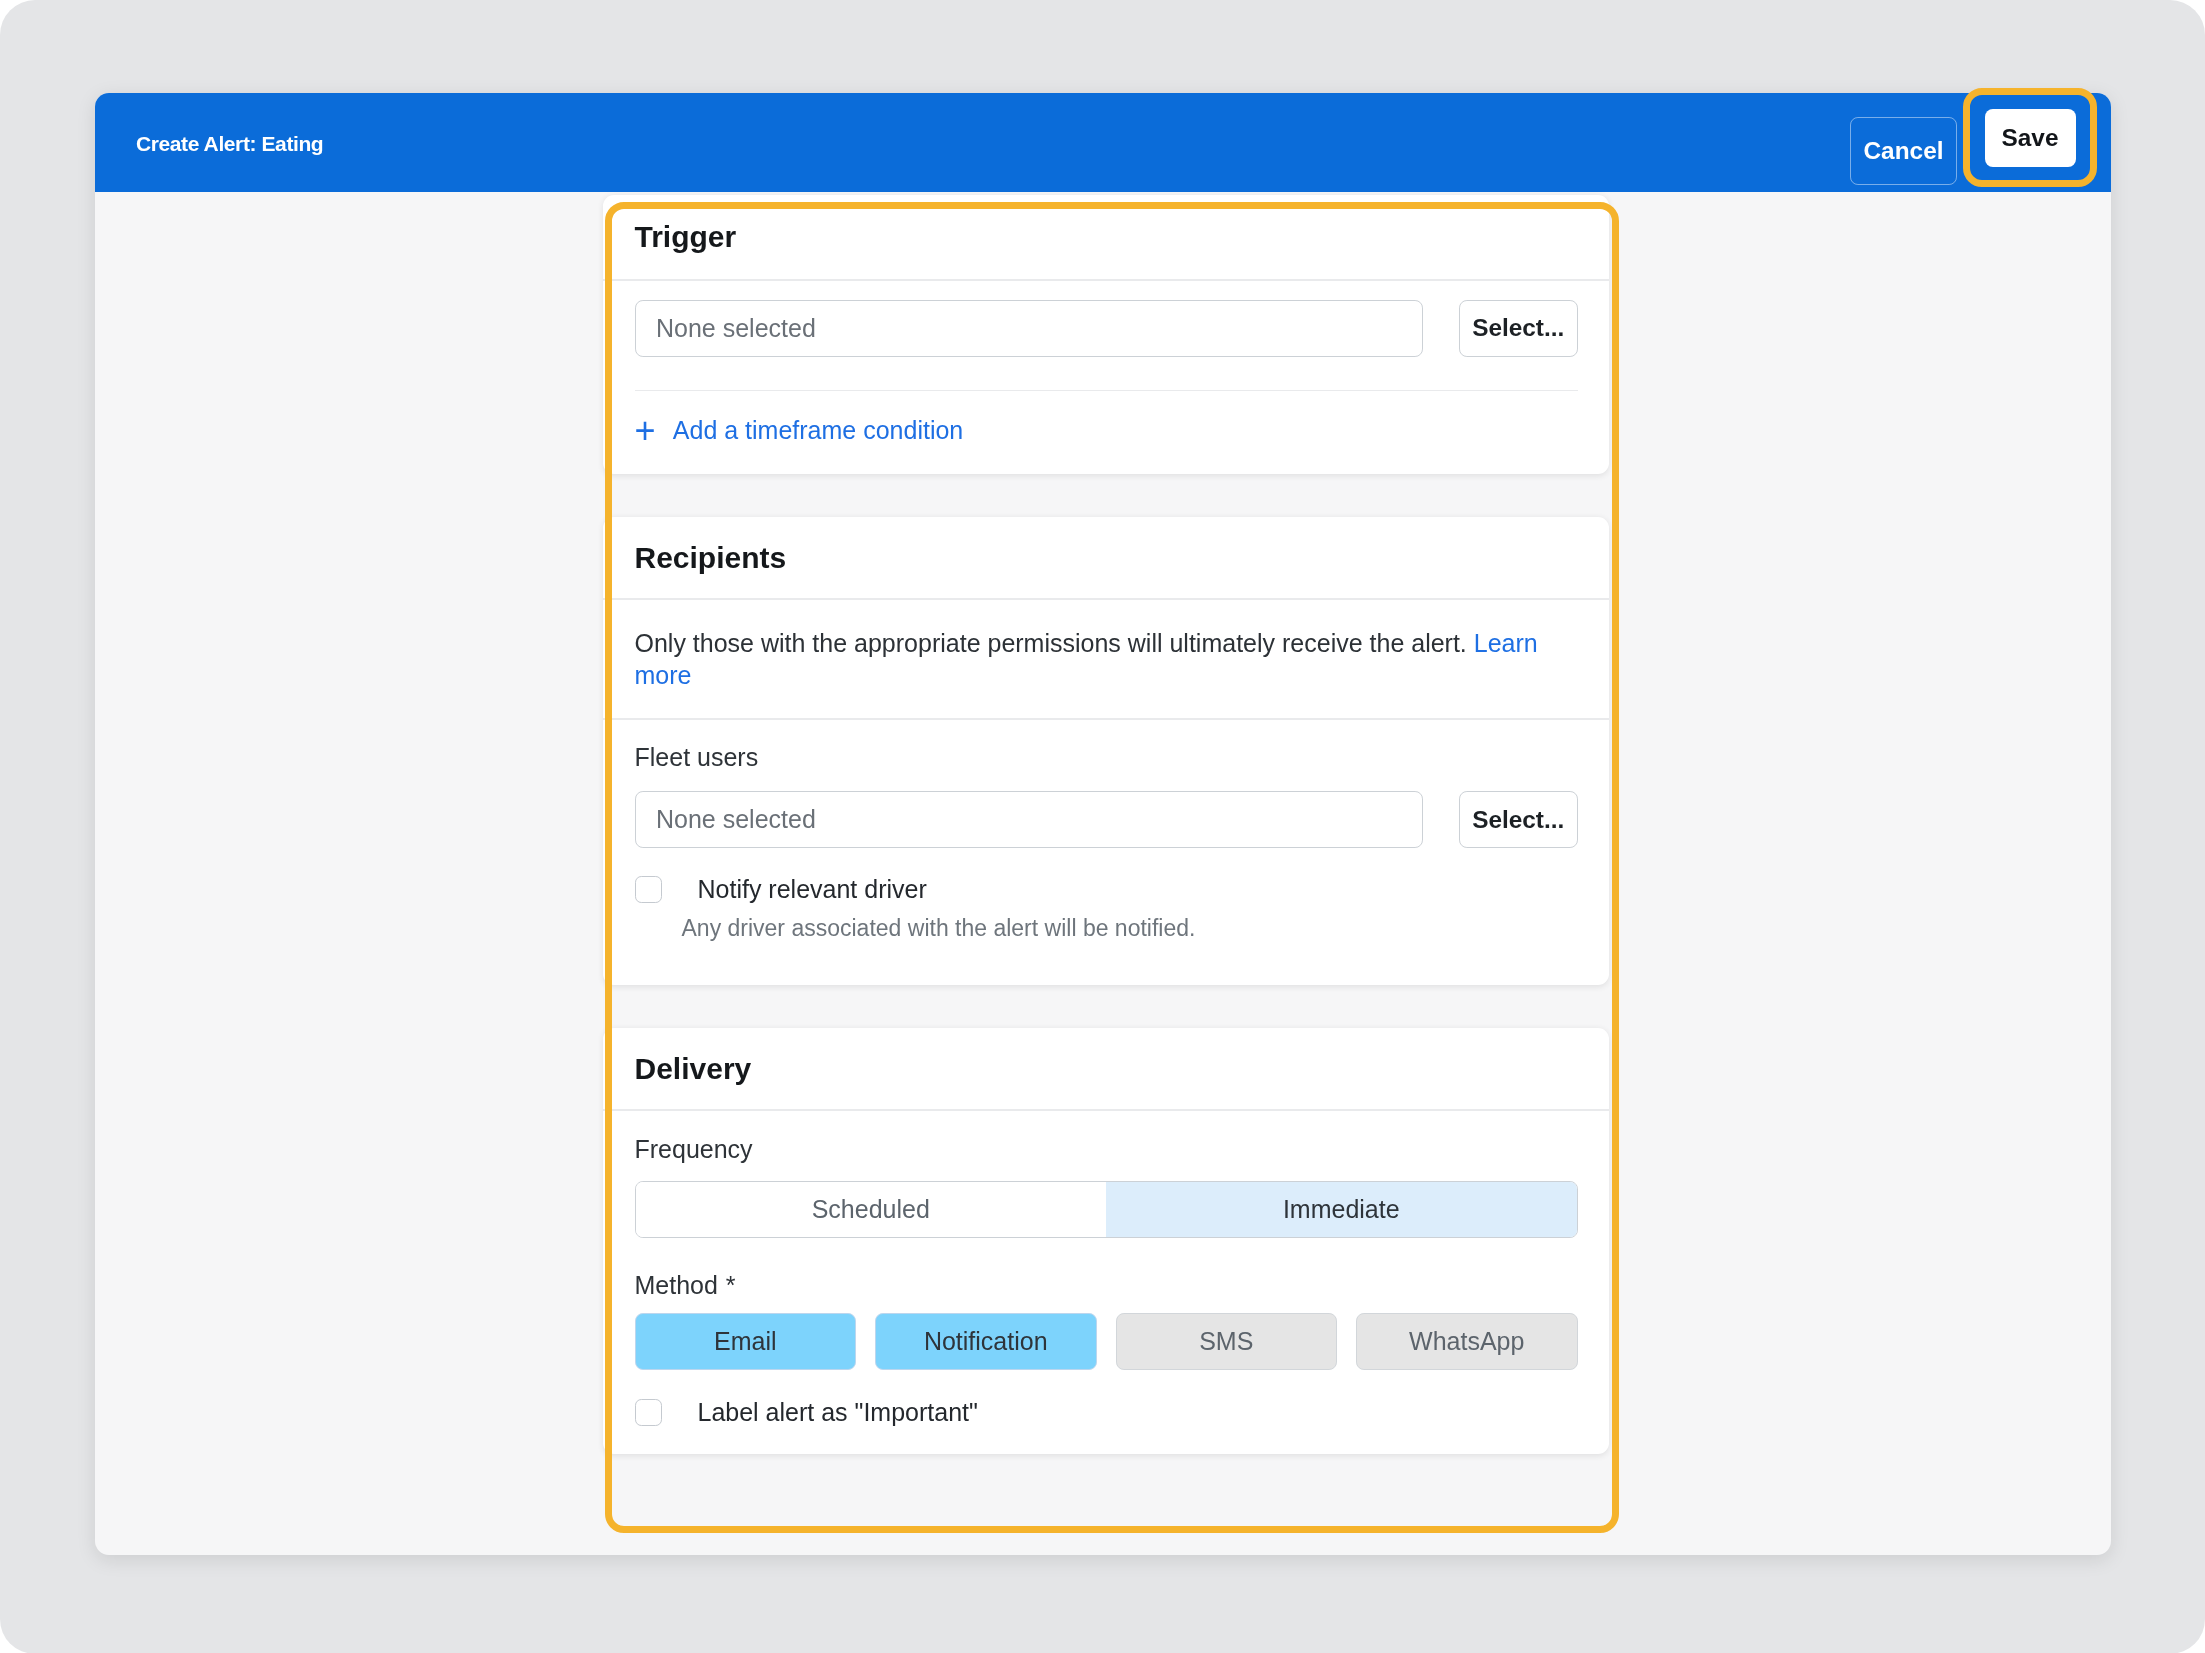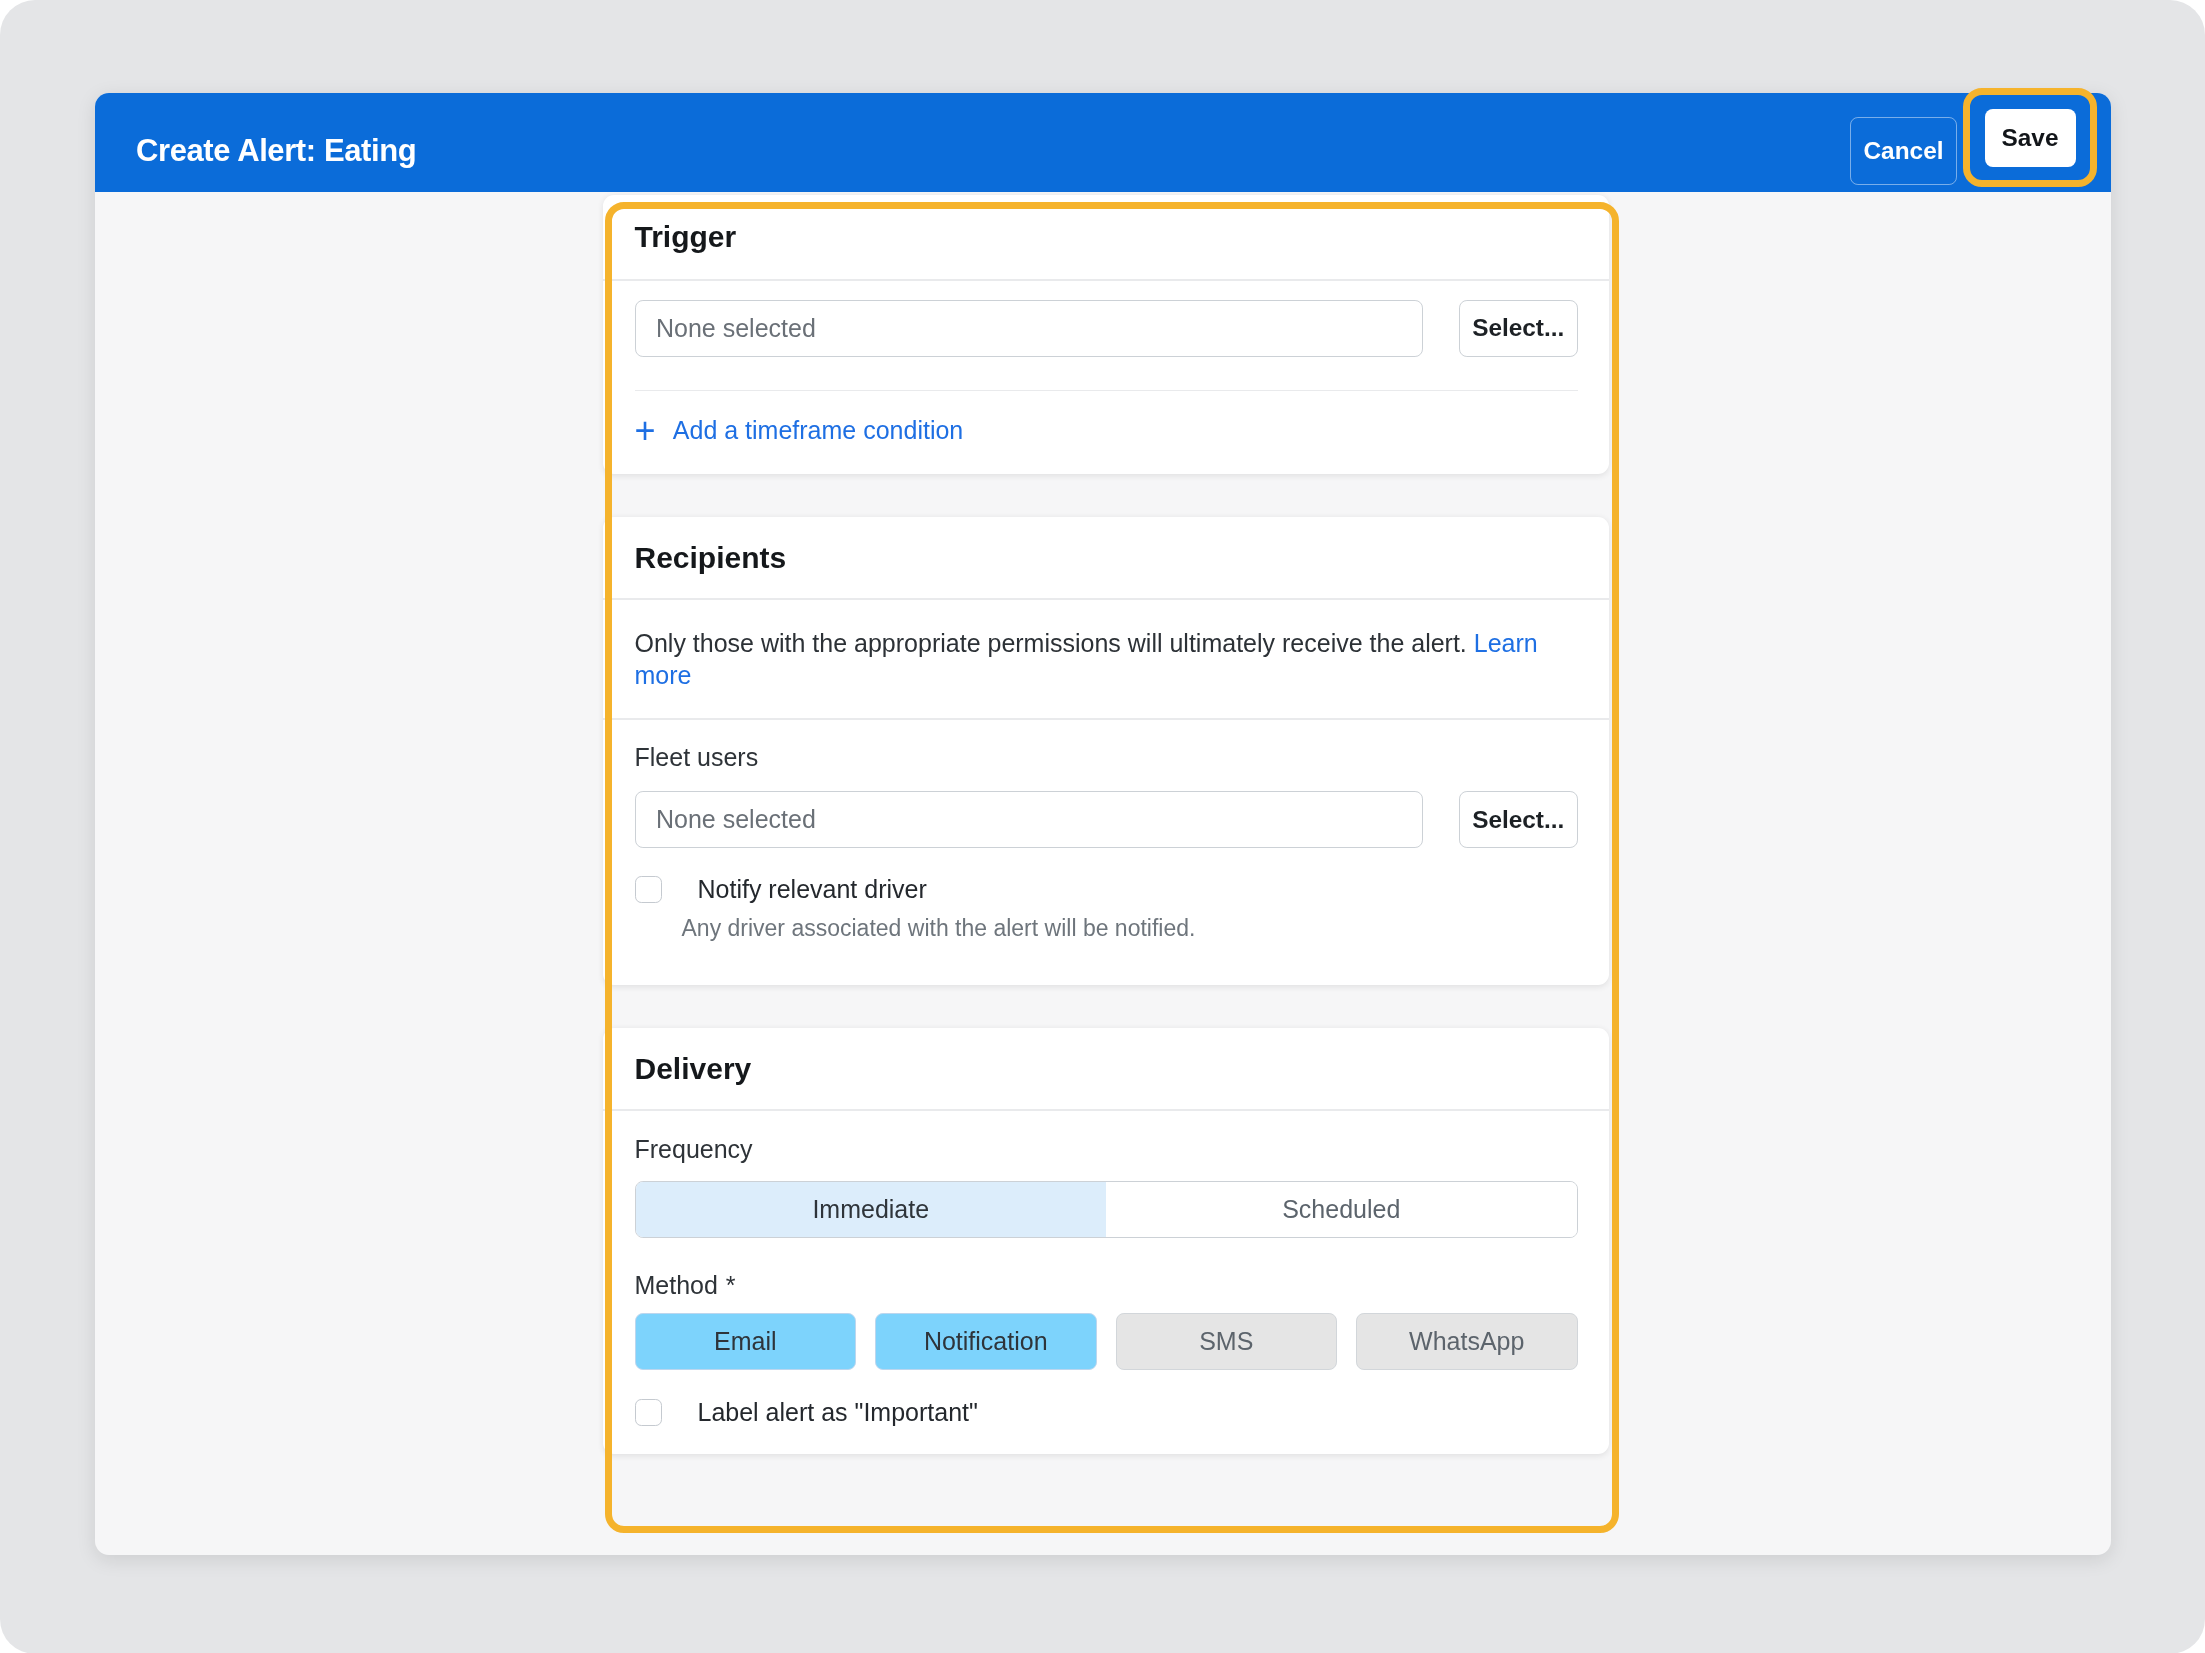--- a/index.html
+++ b/index.html
@@ -4,21 +4,21 @@
 <style>
   html,body{margin:0;padding:0;background:#ffffff;}
   *{box-sizing:border-box;font-family:"Liberation Sans", sans-serif;}
   .screen{position:relative;width:2205px;height:1654px;background:#e4e5e7;border-radius:35px;overflow:hidden;}
 
   
   .window{position:absolute;left:95px;top:93px;width:2016px;height:1462px;background:#f6f6f7;border-radius:14px;box-shadow:0 4.7px 19px rgba(0,0,0,0.10);}
 
   
   .appbar{position:absolute;left:0;top:0;width:100%;height:99px;background:#0b6cd9;border-radius:14px 14px 0 0;}
-  .appbar-title{position:absolute;left:41px;top:8px;height:99px;display:flex;align-items:center;color:#ffffff;font-size:31px;font-weight:bold;letter-spacing:-0.4px;}
+  .appbar-title{position:absolute;left:41px;top:1px;height:99px;display:flex;align-items:center;color:#ffffff;font-size:21px;font-weight:bold;letter-spacing:-0.4px;}
   .cancel-btn{position:absolute;right:154px;top:23.6px;width:107px;height:68px;background:transparent;border:1.6px solid rgba(255,255,255,0.45);border-radius:7.9px;color:#ffffff;font-size:24.4px;font-weight:bold;cursor:pointer;}
   .save-ring{position:absolute;right:14px;top:-4.7px;width:134px;height:99px;border:7.9px solid #f5b32c;border-radius:19px;display:flex;align-items:center;justify-content:center;}
   .save-btn{width:91px;height:58px;background:#ffffff;border:none;border-radius:7.9px;color:#121519;font-size:24.4px;font-weight:bold;cursor:pointer;}
 
   
   .form-ring{position:absolute;left:510px;top:109px;width:1014px;height:1331px;border:7.9px solid #f5b32c;border-radius:19px;pointer-events:none;z-index:5;}
 
   
   .content-col{position:absolute;left:508px;top:102px;width:1006px;}
   .card{background:#ffffff;border-radius:11px;box-shadow:0 1.6px 6.3px rgba(0,0,0,0.09);margin-bottom:43px;}
@@ -120,22 +120,22 @@
           <div class="helper-text">Any driver associated with the alert will be notified.</div>
         </div>
       </div>
 
       <div class="card">
         <div class="card-heading">Delivery</div>
         <div class="divider"></div>
         <div class="card-body delivery-body">
           <div class="field-label">Frequency</div>
           <div class="segmented">
+            <div class="segment unselected">Scheduled</div>
             <div class="segment selected">Immediate</div>
-            <div class="segment unselected">Scheduled</div>
           </div>
           <div class="field-label" style="margin-top:33px;">
             <span>Method</span><span class="req">*</span>
           </div>
           <div class="method-row">
             <button class="method-btn selected">Email</button>
             <button class="method-btn selected">Notification</button>
             <button class="method-btn unselected">SMS</button>
             <button class="method-btn unselected">WhatsApp</button>
           </div>

